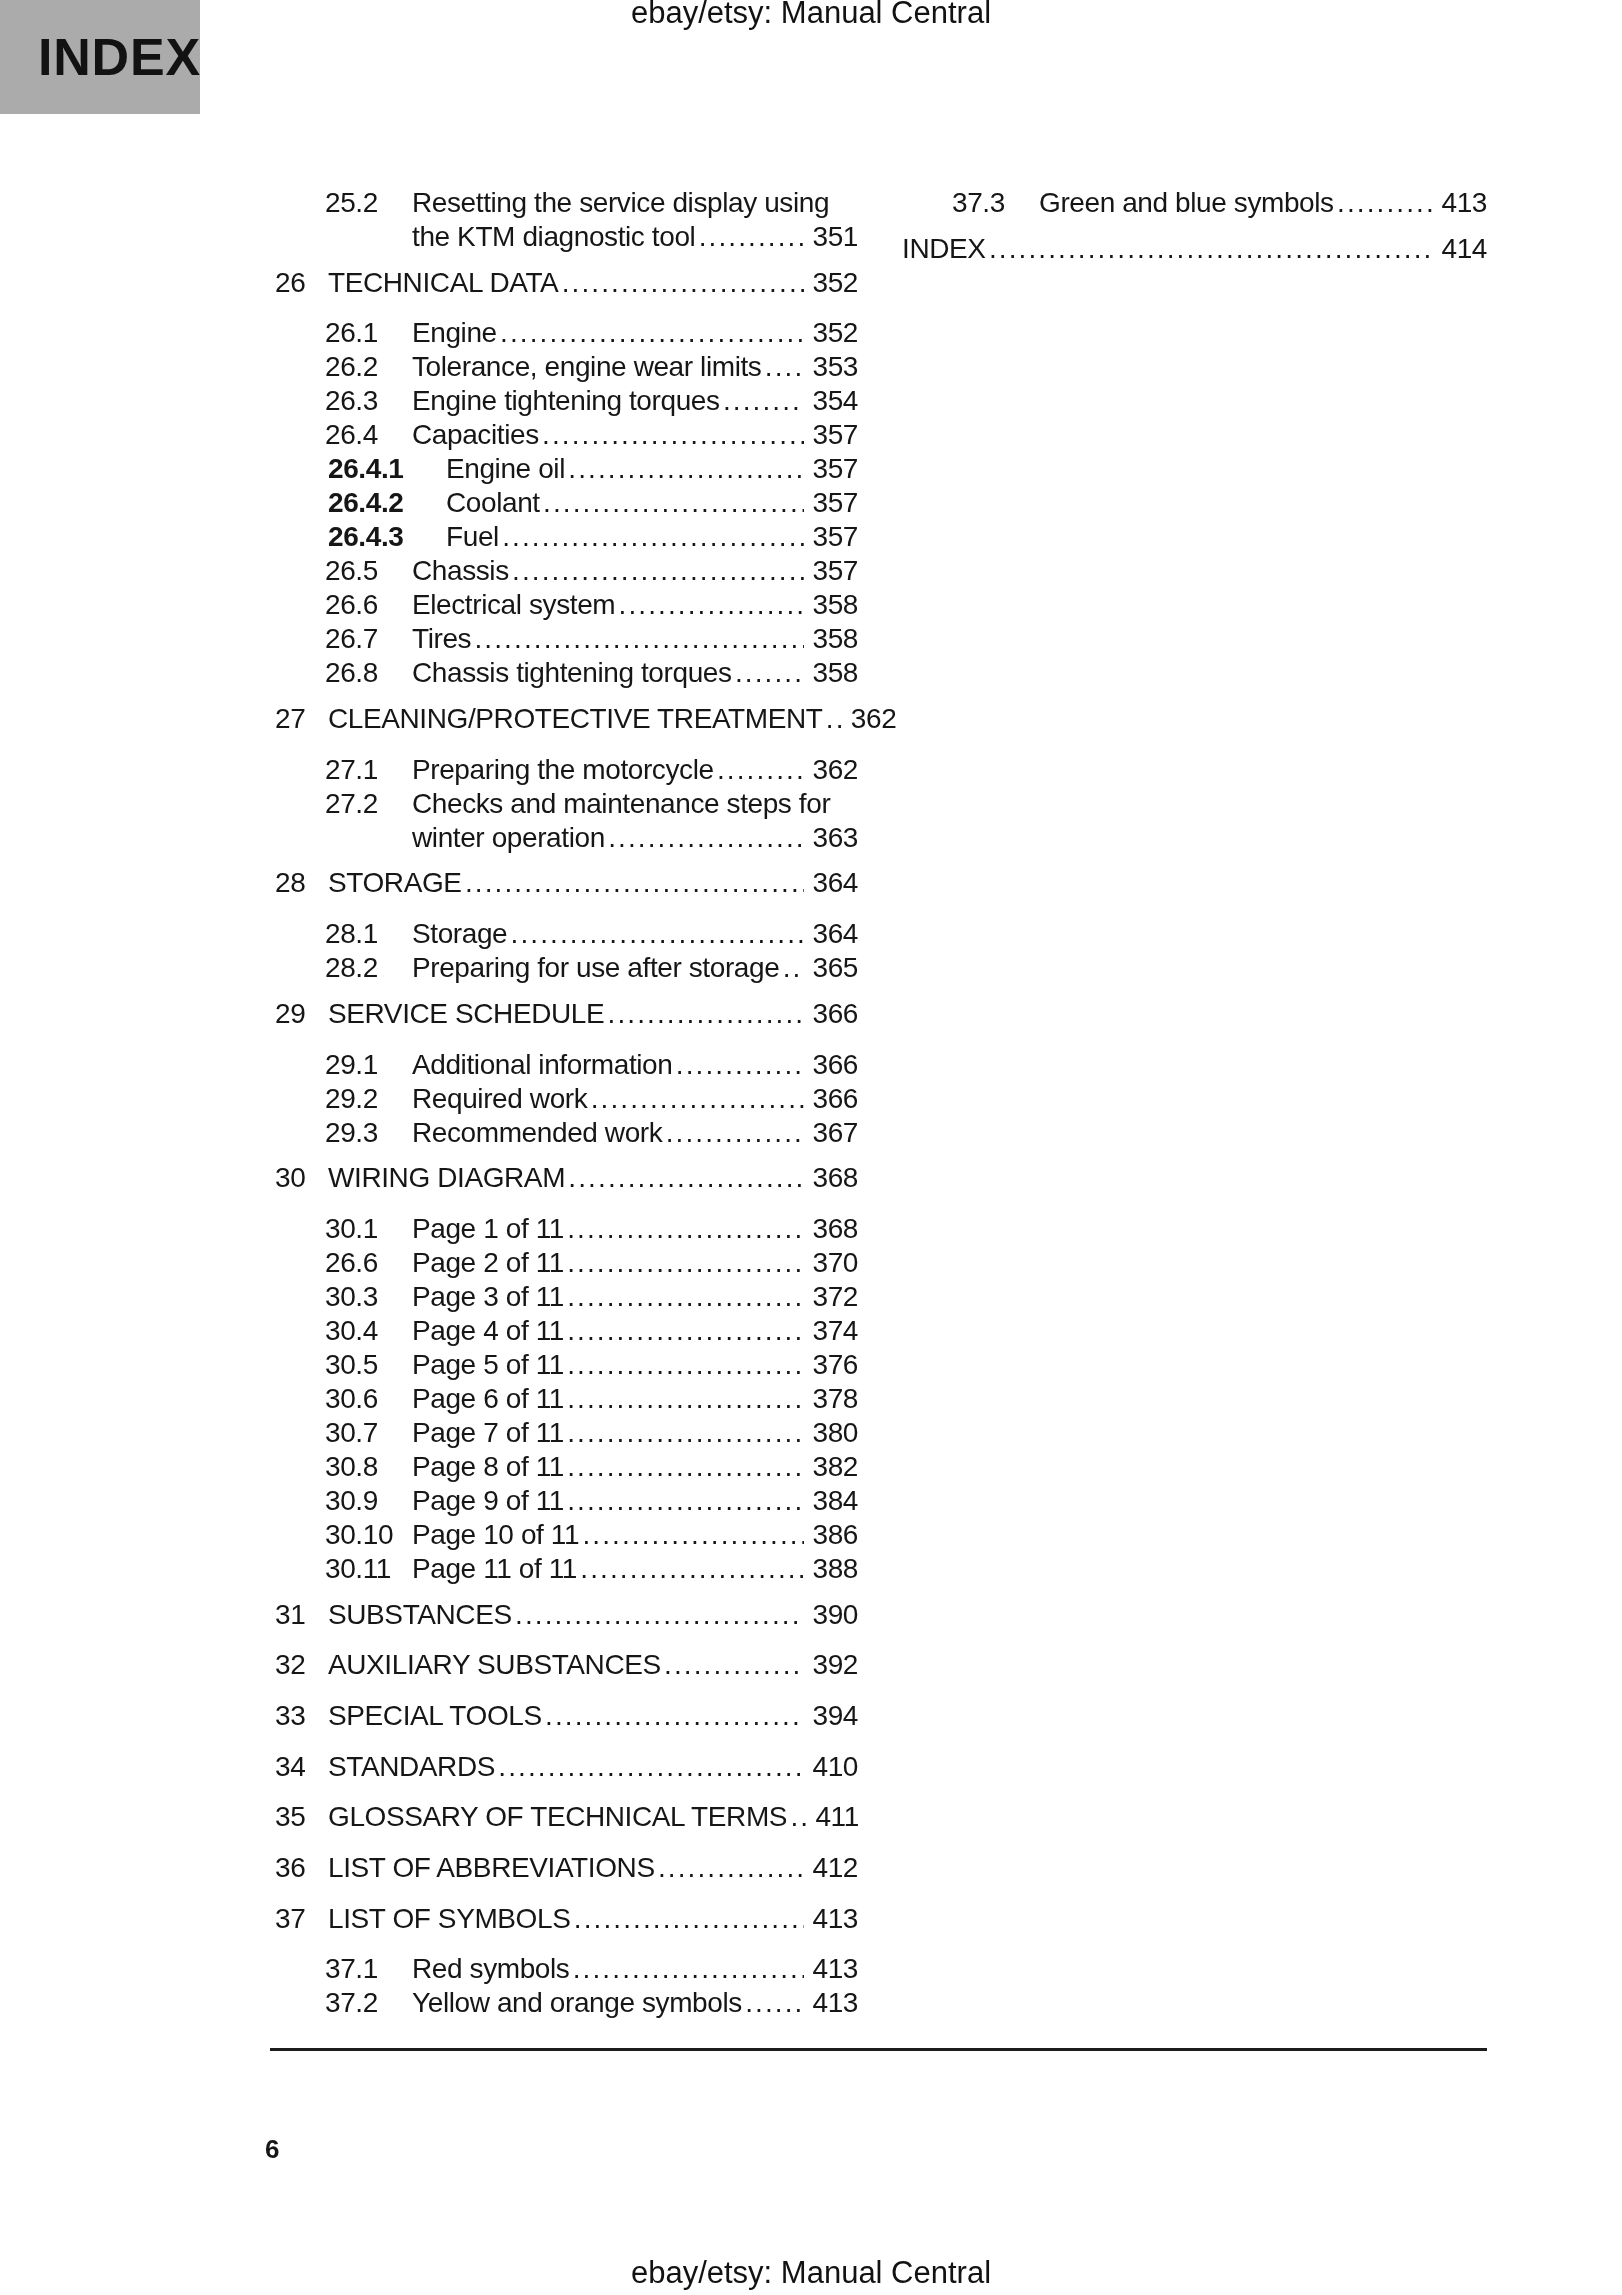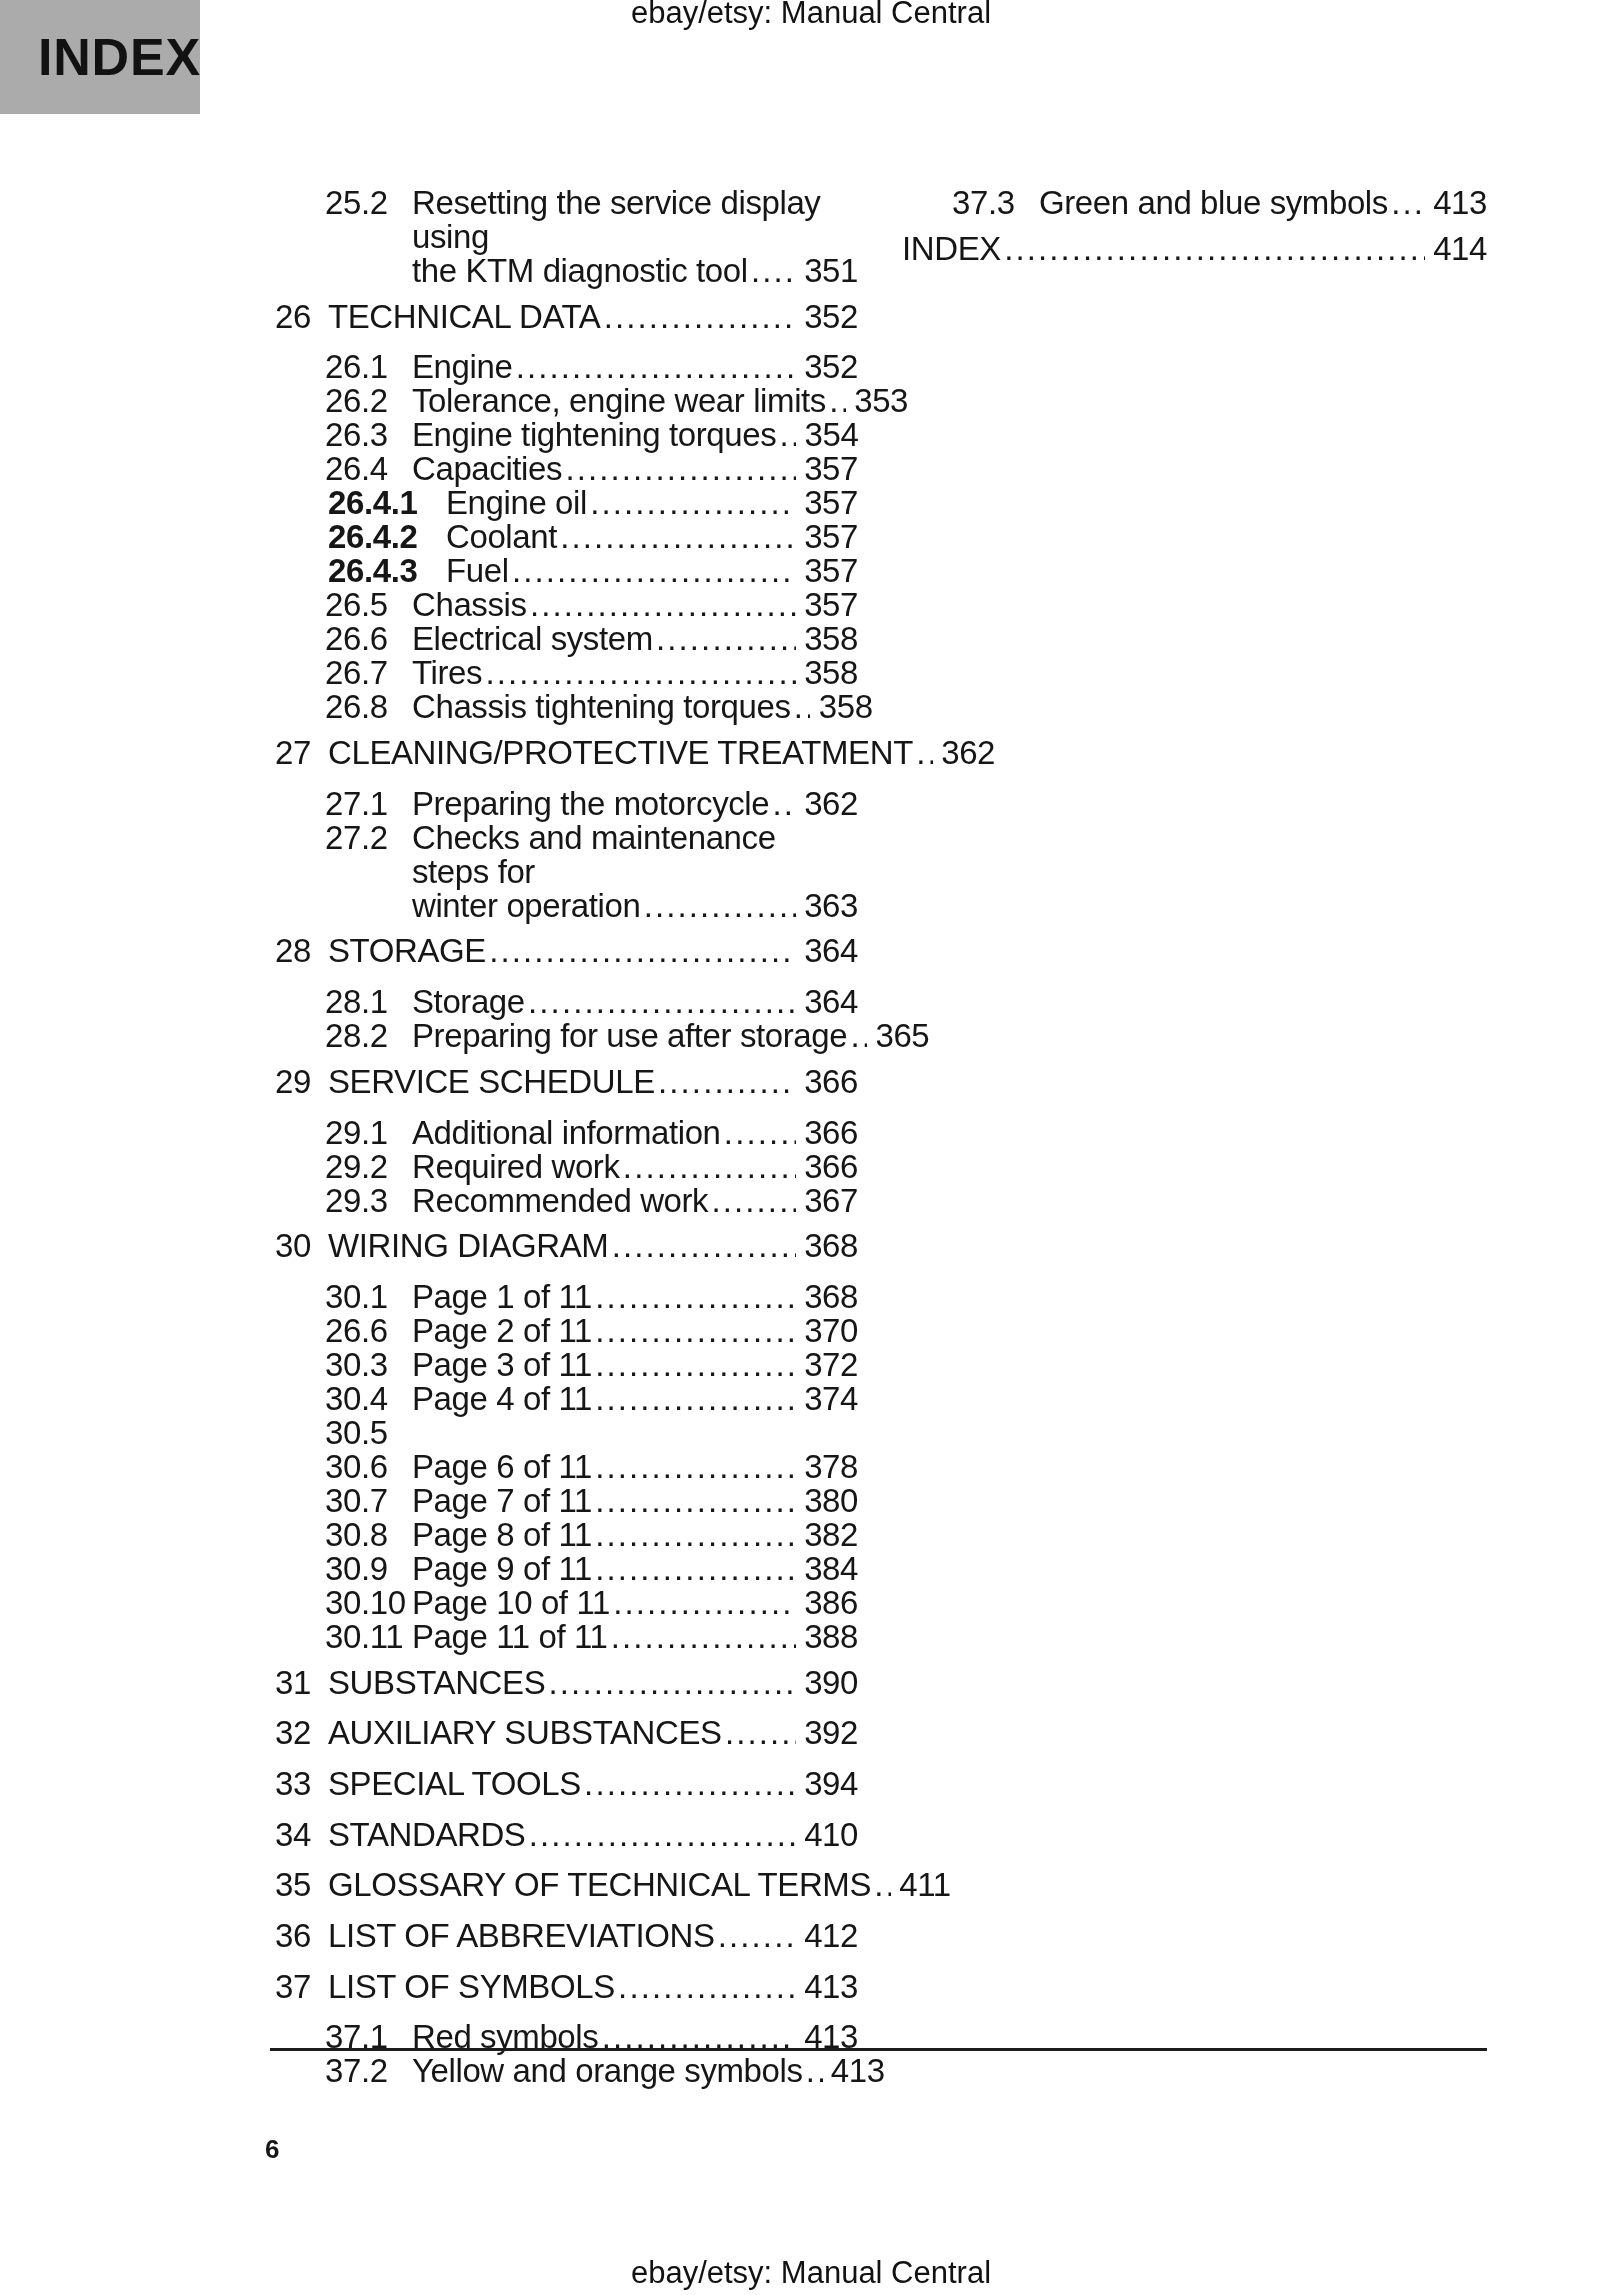--- a/index.html
+++ b/index.html
@@ -33,21 +33,21 @@
   .watermark.top { top: -5px; }
   .watermark.bottom { top: 2255px; }
 
   
   .col { position: absolute; top: 186px; }
   .col-left  { left: 275px;  width: 583px; }
   .col-right { left: 902px; width: 585px; }
 
   .row {
     display: flex; align-items: baseline;
-    font-size: 33px; line-height: 34px;
+    font-size: 28px; line-height: 34px;
     letter-spacing: -0.4px;
   }
   .lvl1, .lvl0 { margin-top: 11.7px; margin-bottom: 16.7px; }
   .lvl1 .num { width: 53px; }
   .lvl2 { padding-left: 50px; }
   .lvl2 .num { width: 87px; }
   .lvl3 { padding-left: 53px; }
   .lvl3 .num { width: 118px; font-weight: bold; }
 
   .num { flex-shrink: 0; }
@@ -388,20 +388,28 @@
 
       <div class="lastline">
         <span class="title">Page 4 of 11</span>
         <span class="dots"></span>
         <span class="page">374</span>
       </div>
     </div>
   </div>
     <div class="row lvl2">
     <span class="num">30.5</span>
+    <div class="content">
+
+      <div class="lastline">
+        <span class="title">Page 5 of 11</span>
+        <span class="dots"></span>
+        <span class="page">376</span>
+      </div>
+    </div>
   </div>
     <div class="row lvl2">
     <span class="num">30.6</span>
     <div class="content">
 
       <div class="lastline">
         <span class="title">Page 6 of 11</span>
         <span class="dots"></span>
         <span class="page">378</span>
       </div>

